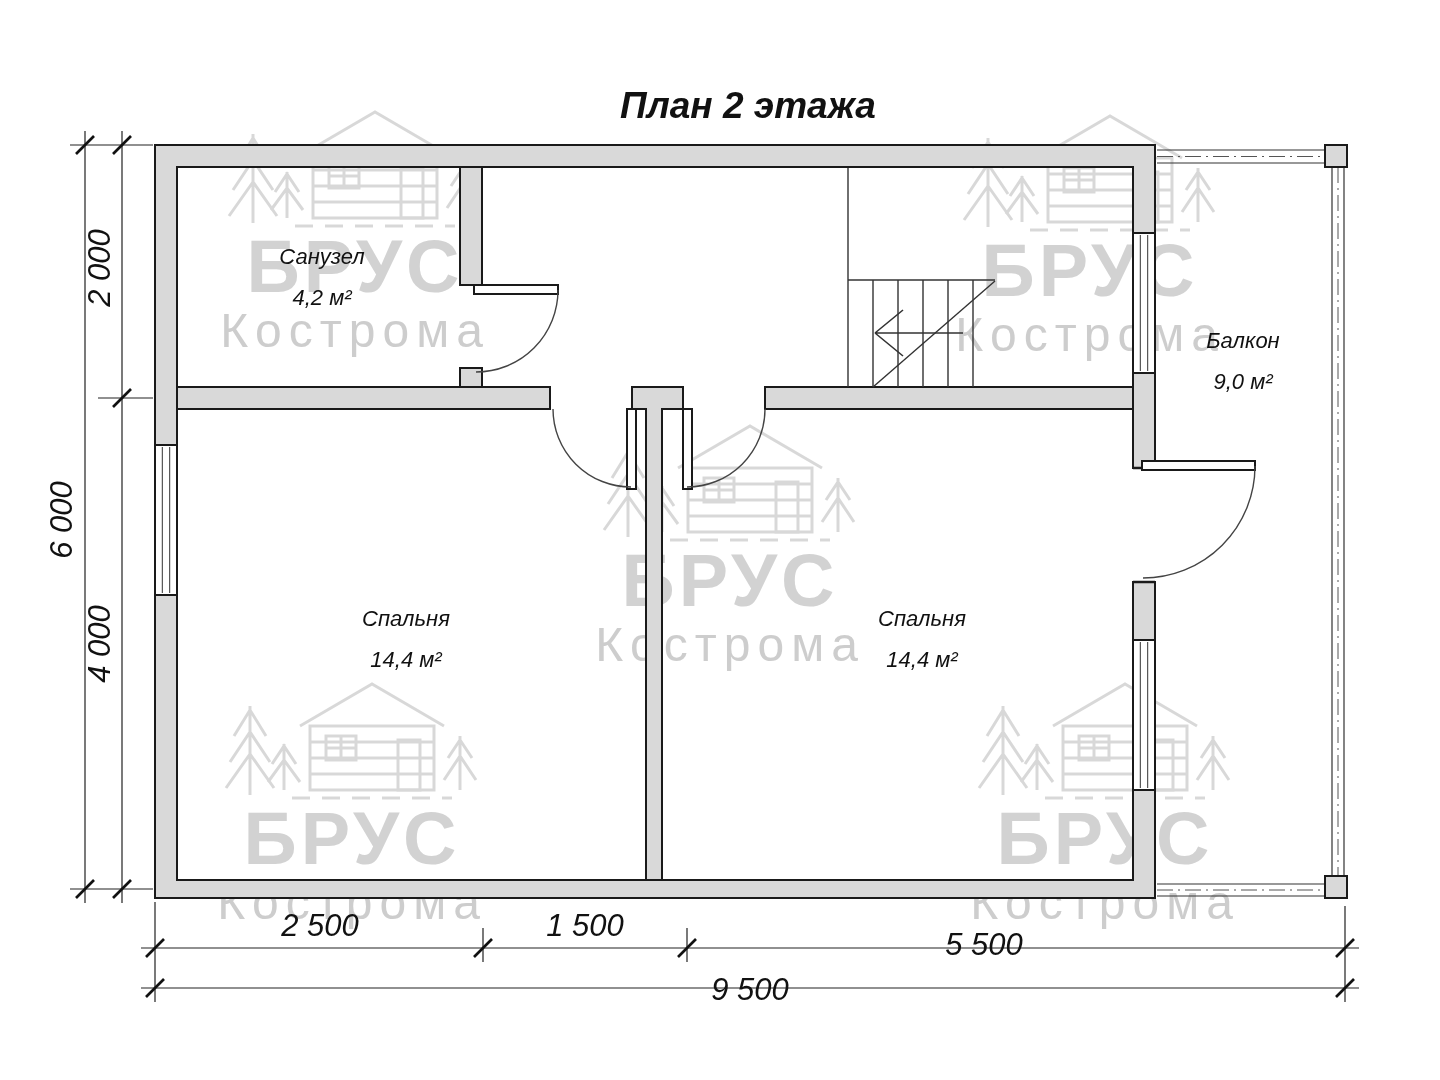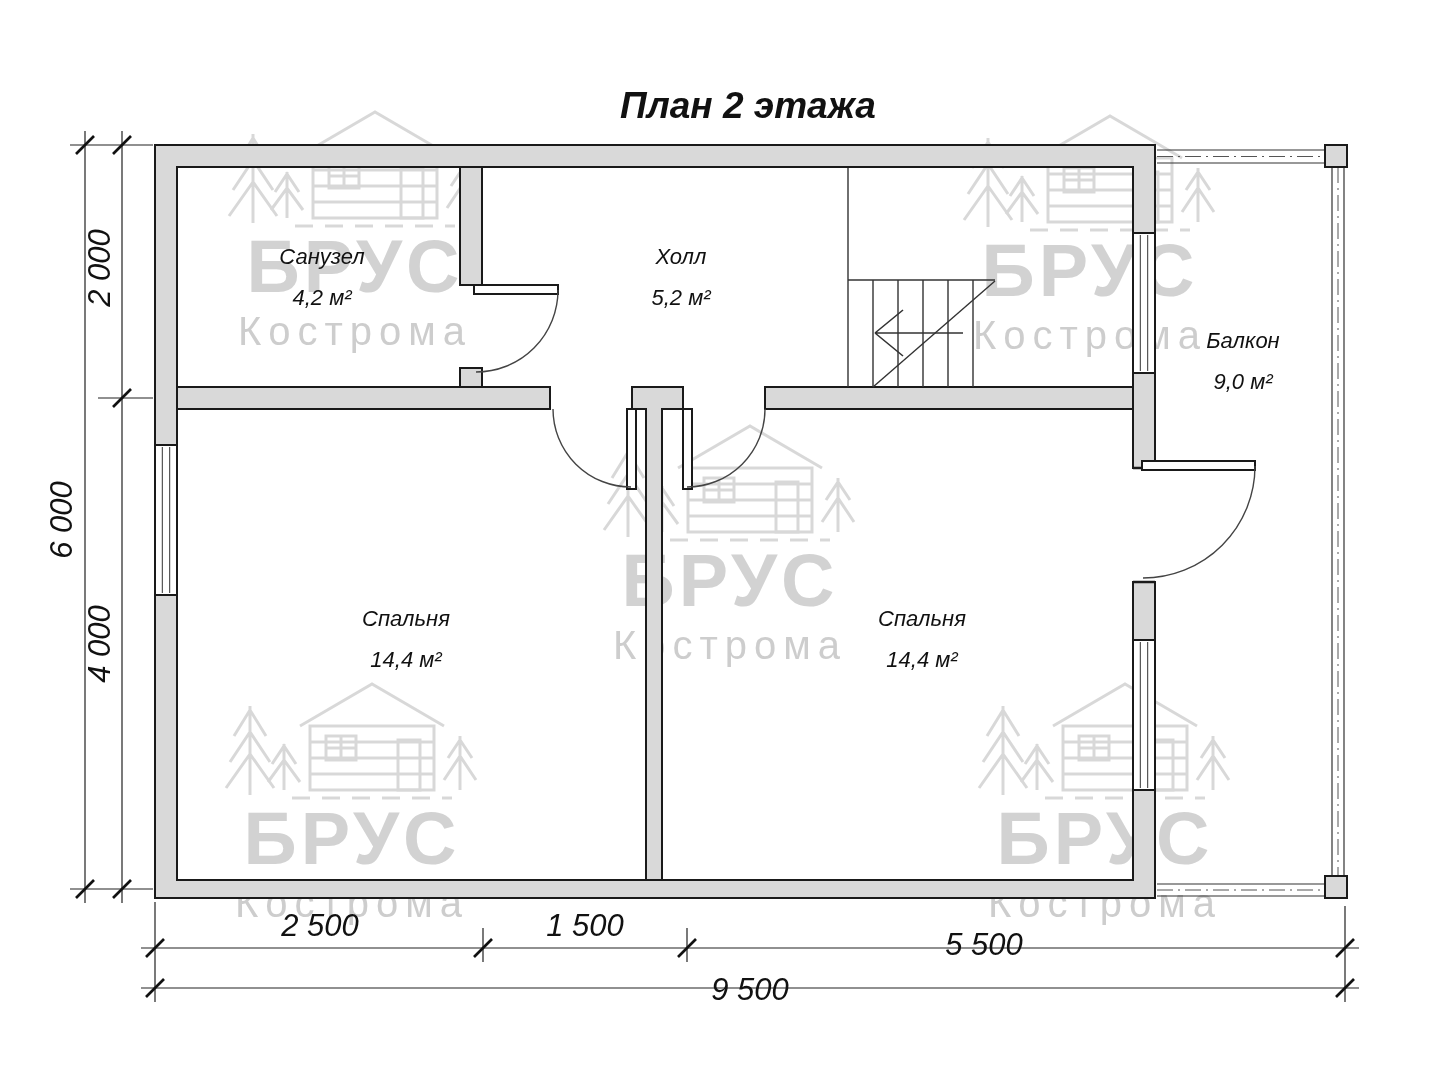--- a/index.html
+++ b/index.html
@@ -14,21 +14,21 @@
   .page-title{font-size:37px;font-weight:bold;}
   .room-label .rname{font-size:22px;line-height:41px;}
   .room-label .rarea{font-size:22px;line-height:41px;}
   .dim{font-size:31px;}
   .dim-v{transform:translate(-50%,-50%) rotate(-90deg);}
   
   .wm{position:absolute;width:320px;text-align:center;}
   .wm svg{display:block;margin:0 auto;opacity:.40;}
   .wm-brand{font-weight:bold;font-size:74px;line-height:78px;letter-spacing:4px;
             color:rgba(148,148,148,.42);}
-  .wm-city{font-size:40px;line-height:50px;letter-spacing:7px;color:rgba(150,150,150,.48);}
+  .wm-city{font-size:48px;line-height:50px;letter-spacing:7px;color:rgba(150,150,150,.48);}
 </style>
 </head>
 <body>
 
 <div class="canvas">
 
   <div class="layer wm-layer">
 
     <div class="wm" style="left:195px;top:68px;">
       <svg width="260" height="160" viewBox="0 0 260 160">
@@ -217,24 +217,20 @@
     </g>
   </svg>
 
   <div class="layer txt-layer">
     <div class="txt page-title" style="left:748px;top:106px;">План 2 этажа</div>
 
     <div class="txt room-label" style="left:322px;top:277px;">
       <div class="rname">Санузел</div>
       <div class="rarea">4,2 м²</div>
     </div>
-    <div class="txt room-label" style="left:681px;top:277px;">
-      <div class="rname">Холл</div>
-      <div class="rarea">5,2 м²</div>
-    </div>
     <div class="txt room-label" style="left:1243px;top:361px;">
       <div class="rname">Балкон</div>
       <div class="rarea">9,0 м²</div>
     </div>
     <div class="txt room-label" style="left:406px;top:639px;">
       <div class="rname">Спальня</div>
       <div class="rarea">14,4 м²</div>
     </div>
     <div class="txt room-label" style="left:922px;top:639px;">
       <div class="rname">Спальня</div>

